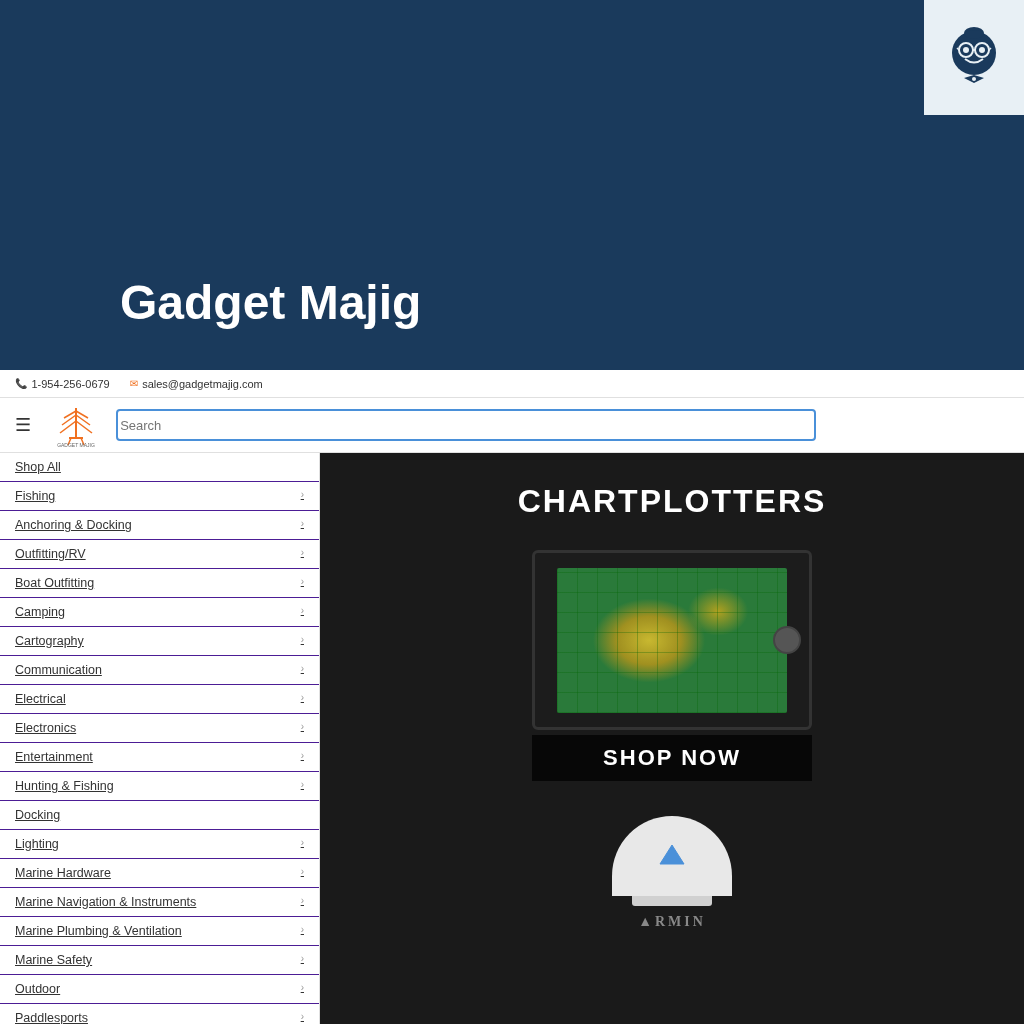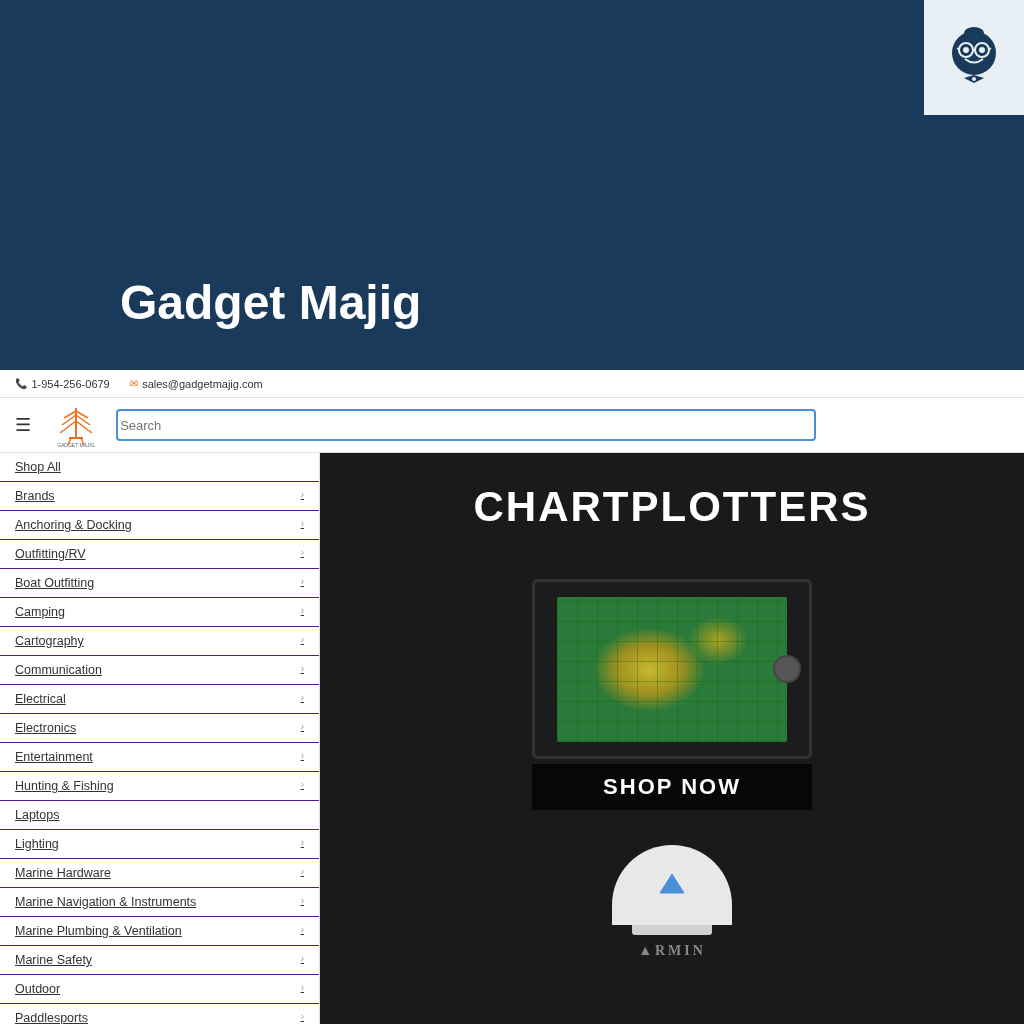--- a/index.html
+++ b/index.html
@@ -190,24 +190,24 @@
       display: flex;
       flex-direction: column;
       align-items: center;
       justify-content: flex-start;
       padding-top: 30px;
       position: relative;
     }
 
     .promo-title {
       color: #ffffff;
-      font-size: 42px;
+      font-size: 32px;
       font-weight: 700;
       letter-spacing: 2px;
-      margin-bottom: 38px;
+      margin-bottom: 20px;
     }
 
     
     .device-container {
       position: relative;
       display: flex;
       flex-direction: column;
       align-items: flex-start;
       margin-top: 10px;
     }
@@ -366,21 +366,21 @@
     <input class="search-bar" type="text" placeholder="Search" style="">
   </div>
 
   <div class="site-main">
 
     <div class="site-nav">
     <div class="nav-item nav-item-shop-all">
           <span>Shop All</span>
         </div>
         <div class="nav-item">
-          <span>Brands</span>
+          <span>Fishing</span>
           <span class="chevron">›</span>
         </div>
         <div class="nav-item">
           <span>Anchoring &amp; Docking</span>
           <span class="chevron">›</span>
         </div>
         <div class="nav-item">
           <span>Outfitting/RV</span>
           <span class="chevron">›</span>
         </div>
@@ -410,21 +410,21 @@
         </div>
         <div class="nav-item">
           <span>Entertainment</span>
           <span class="chevron">›</span>
         </div>
         <div class="nav-item">
           <span>Hunting &amp; Fishing</span>
           <span class="chevron">›</span>
         </div>
         <div class="nav-item">
-          <span>Laptops</span>
+          <span>Docking</span>
         </div>
         <div class="nav-item">
           <span>Lighting</span>
           <span class="chevron">›</span>
         </div>
         <div class="nav-item">
           <span>Marine Hardware</span>
           <span class="chevron">›</span>
         </div>
         <div class="nav-item">

